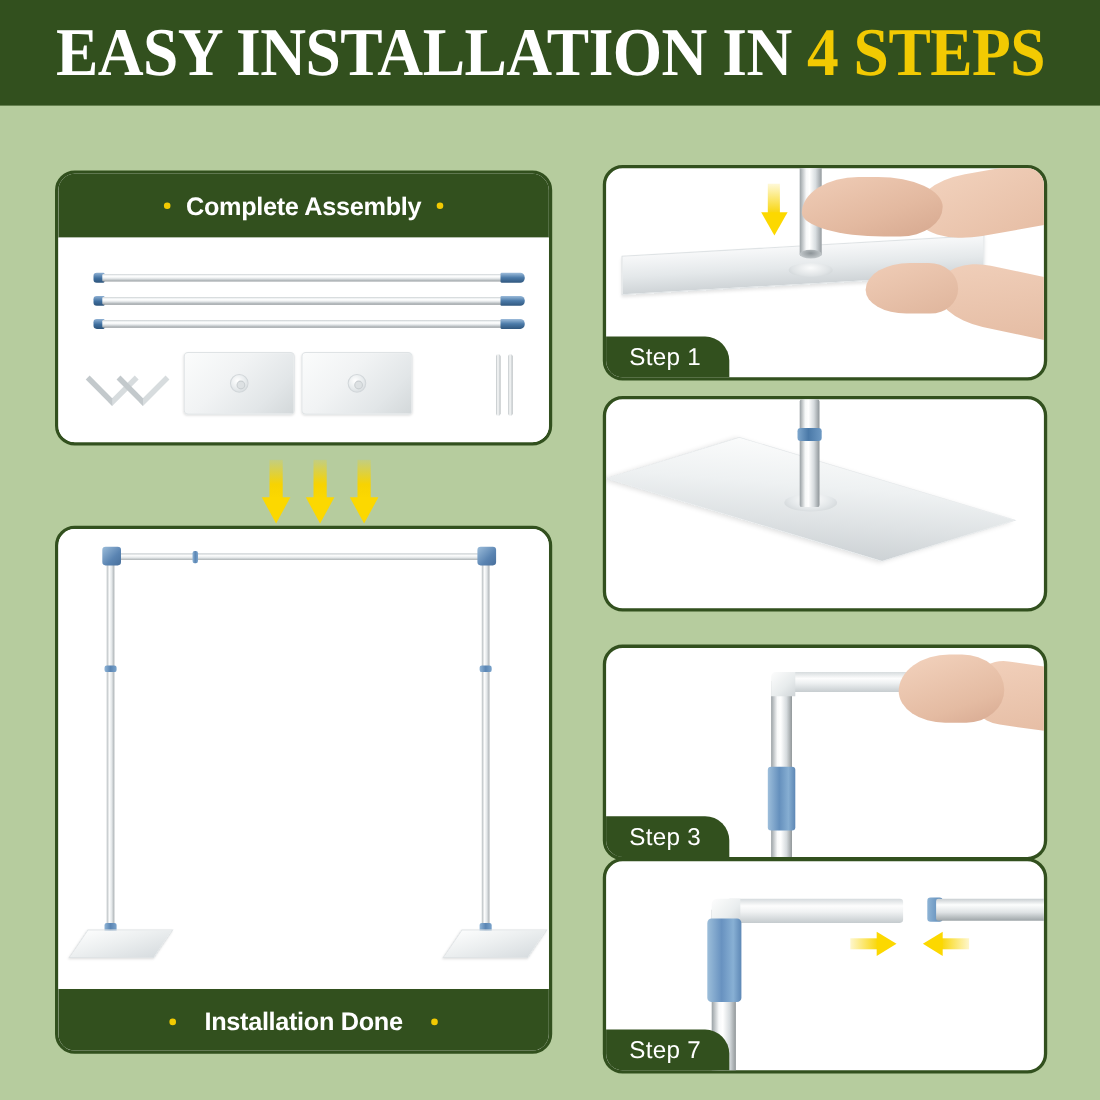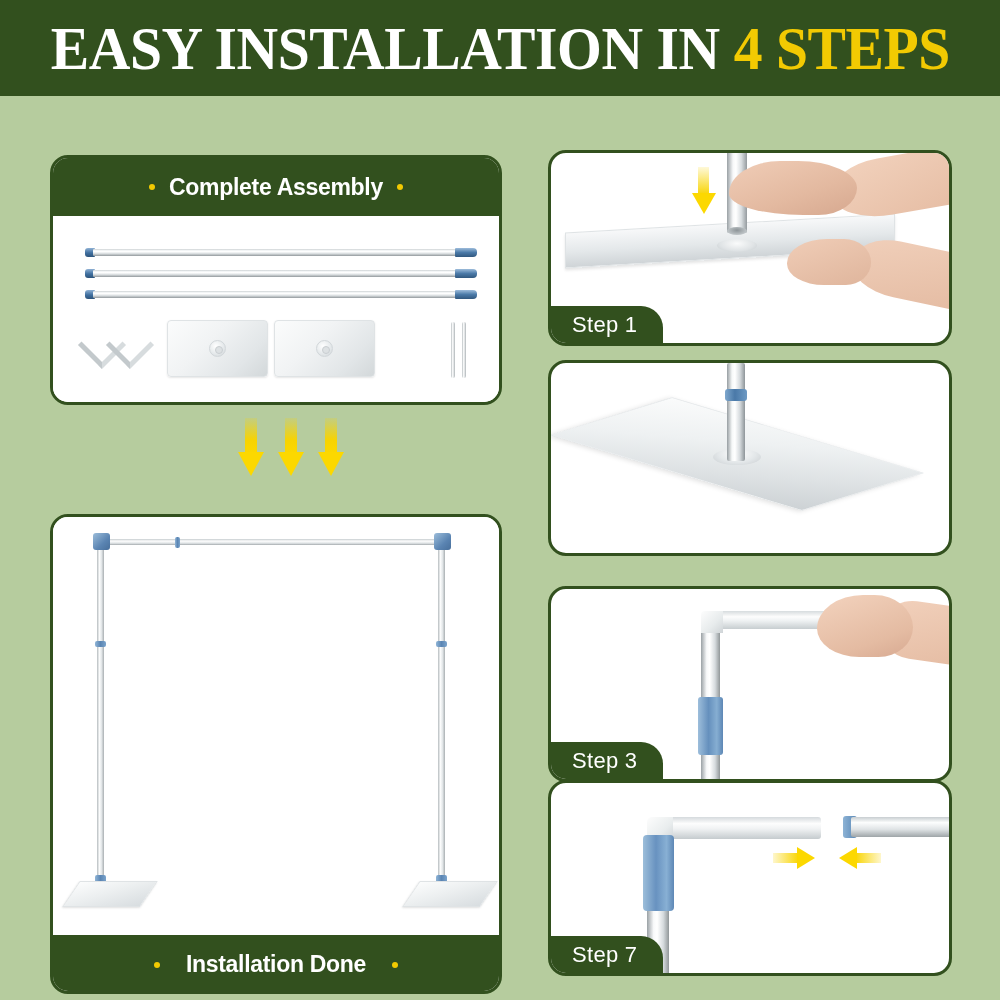--- a/index.html
+++ b/index.html
@@ -155,21 +155,21 @@
     position: absolute; left: 0; top: 34px;
     width: 0; height: 0;
     border-left: 13px solid transparent;
     border-right: 13px solid transparent;
     border-top: 24px solid #fcd800;
   }
 
   
   #done-panel {
     left: 50px; top: 478px;
-    width: 452px; height: 480px; margin-top: 36px;
+    width: 452px; height: 480px;
   }
   #done-body { position: relative; height: 418px; background: #fff; }
   #done-footer {
     height: 59px;
     background: #32501e;
     display: flex;
     align-items: center;
     justify-content: center;
     gap: 26px;
   }

